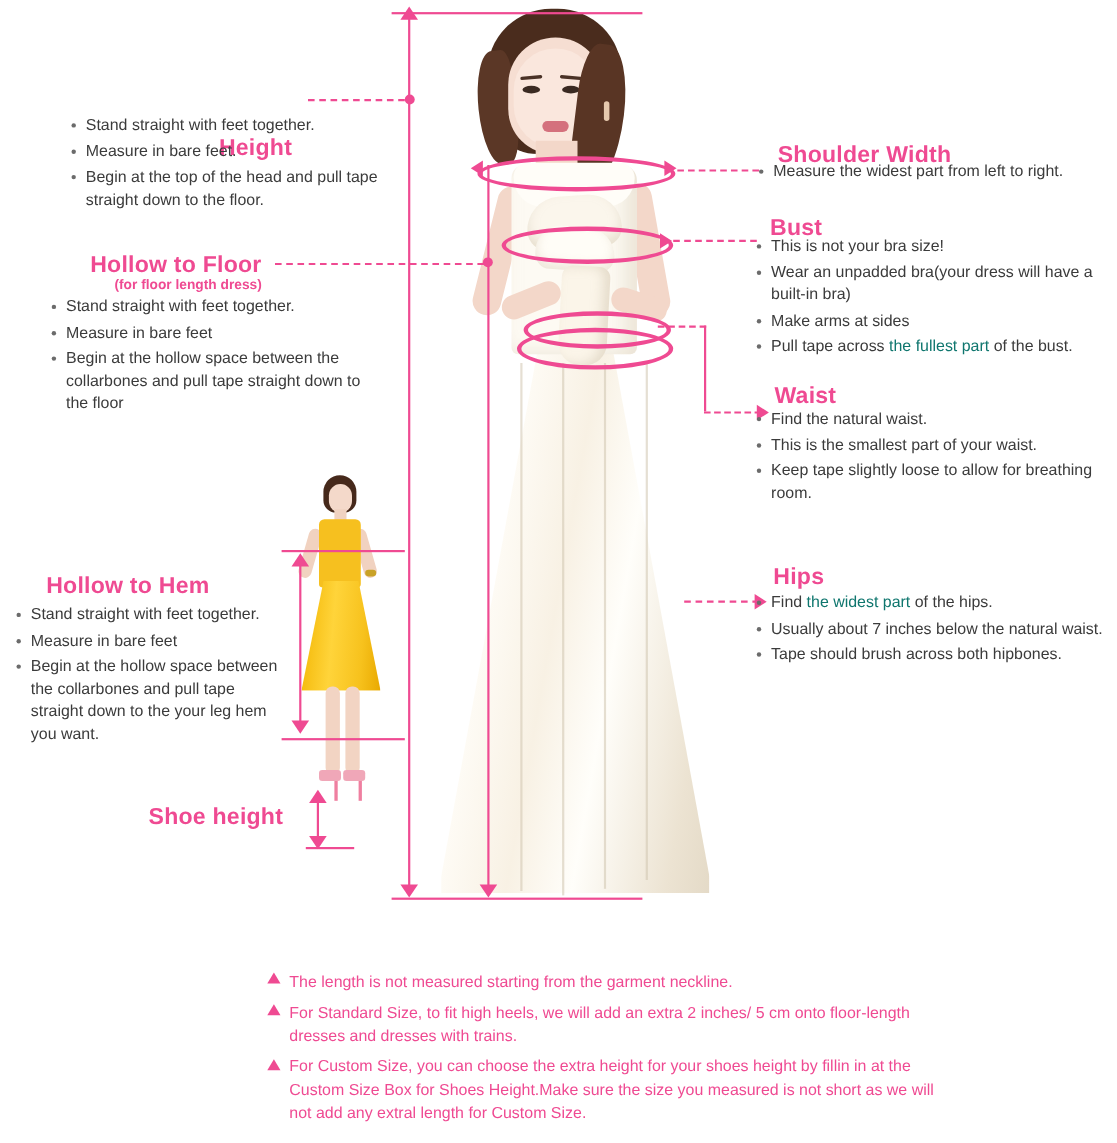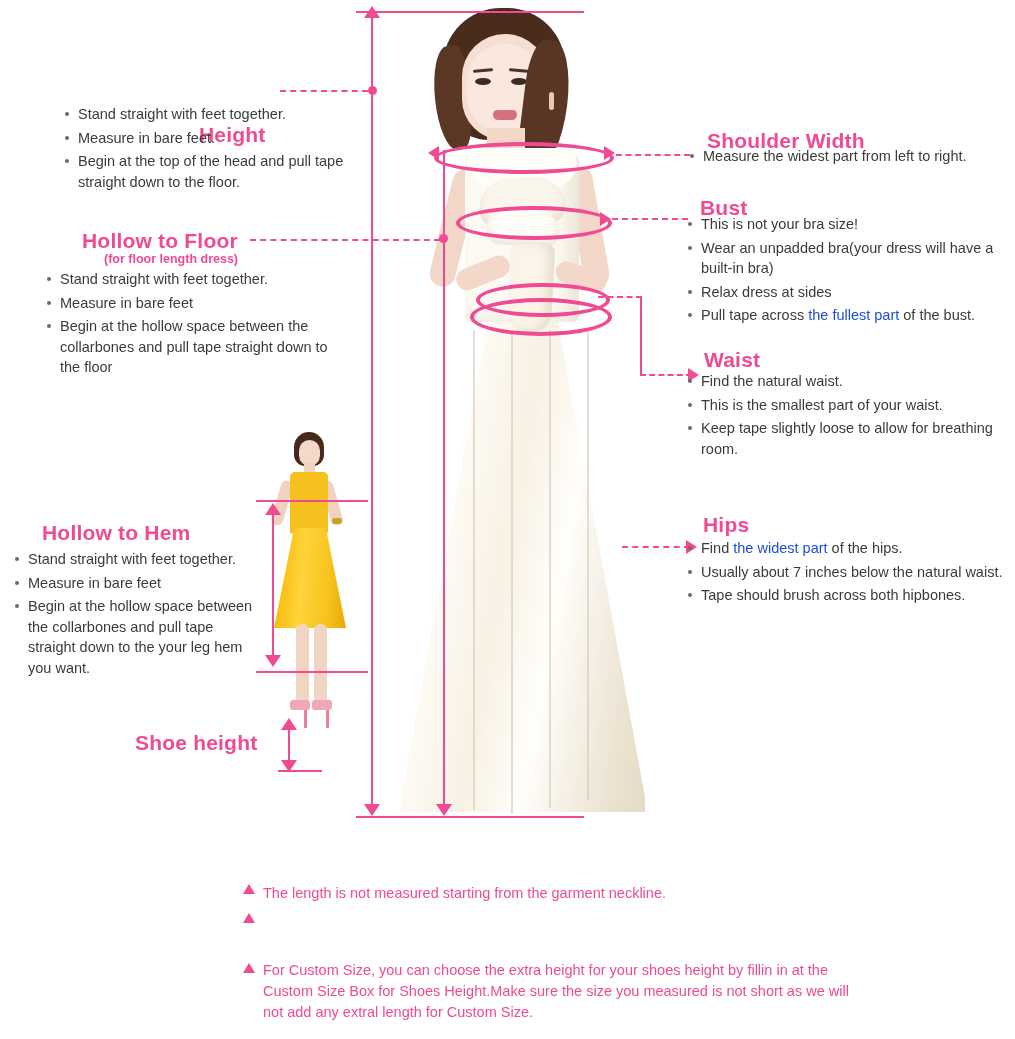--- a/index.html
+++ b/index.html
@@ -53,21 +53,21 @@
   ul.bl > li:before {
     content: "";
     position: absolute;
     left: 3px;
     top: 8px;
     width: 4px;
     height: 4px;
     border-radius: 50%;
     background: #6b6b6b;
   }
-  .pink-word { color: #1d4ed8; }
+  .pink-word { color: #0f766e; }
 
   
   .figure-wrap {
     position: absolute;
     left: 383px;
     top: 0px;
     width: 280px;
     height: 830px;
   }
 
@@ -492,21 +492,21 @@
 
   <div class="abs heading" style="left:707px; top:129px;">Shoulder Width</div>
   <ul class="bl abs" style="left:687px; top:146px; width:320px;">
     <li>Measure the widest part from left to right.</li>
   </ul>
 
   <div class="abs heading" style="left:700px; top:196px;">Bust</div>
   <ul class="bl abs" style="left:685px; top:214px; width:325px;">
     <li>This is not your bra size!</li>
     <li>Wear an unpadded bra(your dress will have a built-in bra)</li>
-    <li>Relax dress at sides</li>
+    <li>Make arms at sides</li>
     <li><span>Pull tape across </span><span class="pink-word">the fullest part</span><span> of the bust.</span></li>
   </ul>
 
   <div class="abs heading" style="left:704px; top:348px;">Waist</div>
   <ul class="bl abs" style="left:685px; top:371px; width:310px;">
     <li>Find the natural waist.</li>
     <li>This is the smallest part of your waist.</li>
     <li>Keep tape slightly loose to allow for breathing room.</li>
   </ul>
 
@@ -514,17 +514,18 @@
   <ul class="bl abs" style="left:685px; top:538px; width:318px;">
     <li><span>Find </span><span class="pink-word">the widest part</span><span> of the hips.</span></li>
     <li>Usually about 7 inches below the natural waist.</li>
     <li>Tape should brush across both hipbones.</li>
   </ul>
 
   <div class="tri" style="left:243px; top:884px;"></div>
   <div class="note" style="left:263px; top:883px; width:620px;">The length is not measured starting from the garment neckline.</div>
 
   <div class="tri" style="left:243px; top:913px;"></div>
+  <div class="note" style="left:263px; top:911px; width:600px;">For Standard Size, to fit high heels, we will add an extra 2 inches/ 5  cm onto floor-length dresses and dresses with trains.</div>
 
   <div class="tri" style="left:243px; top:963px;"></div>
   <div class="note" style="left:263px; top:960px; width:590px;">For Custom Size, you can choose the extra height for your shoes height by fillin in at the Custom Size Box for Shoes Height.Make sure the size you measured is not short as we will not add any extral length for Custom Size.</div>
 
 </div>
 
 </body></html>

